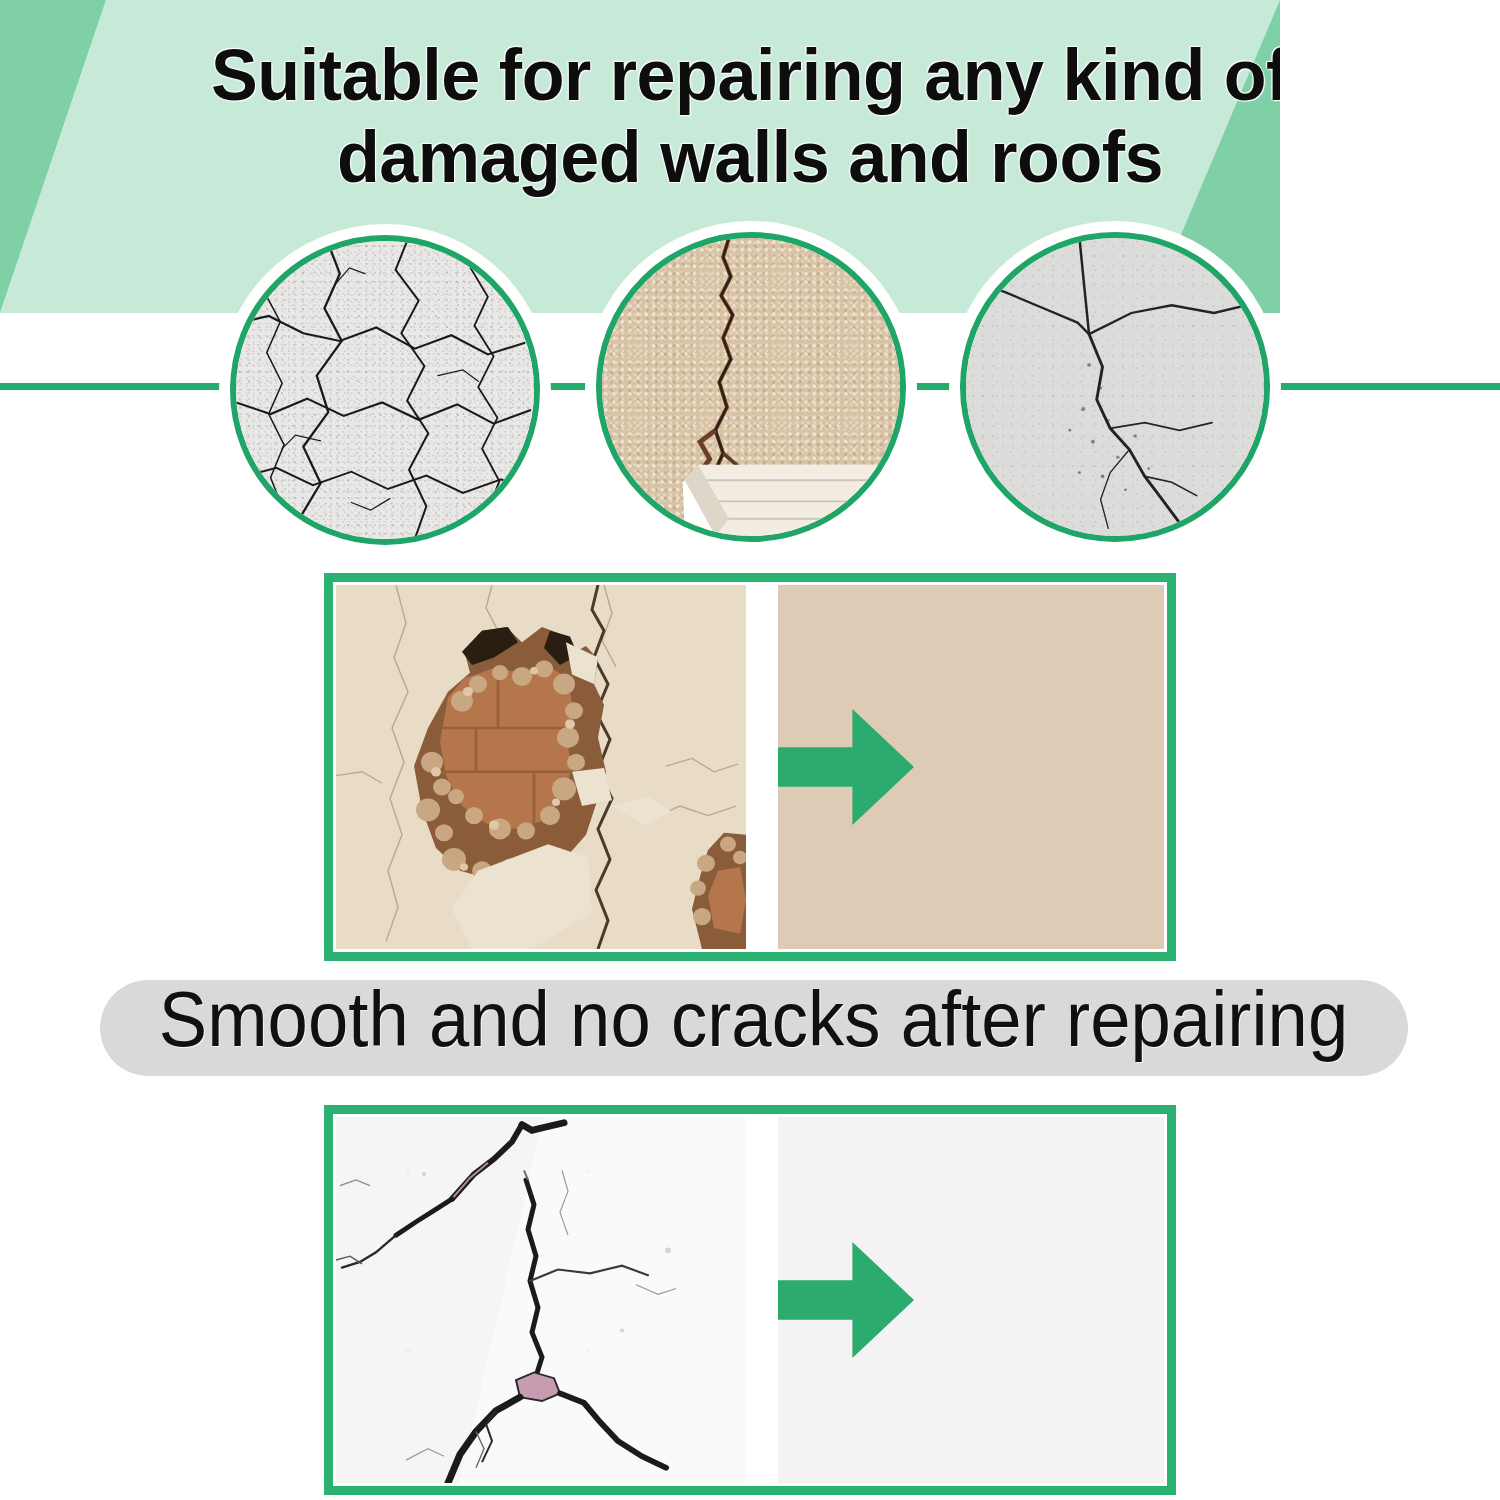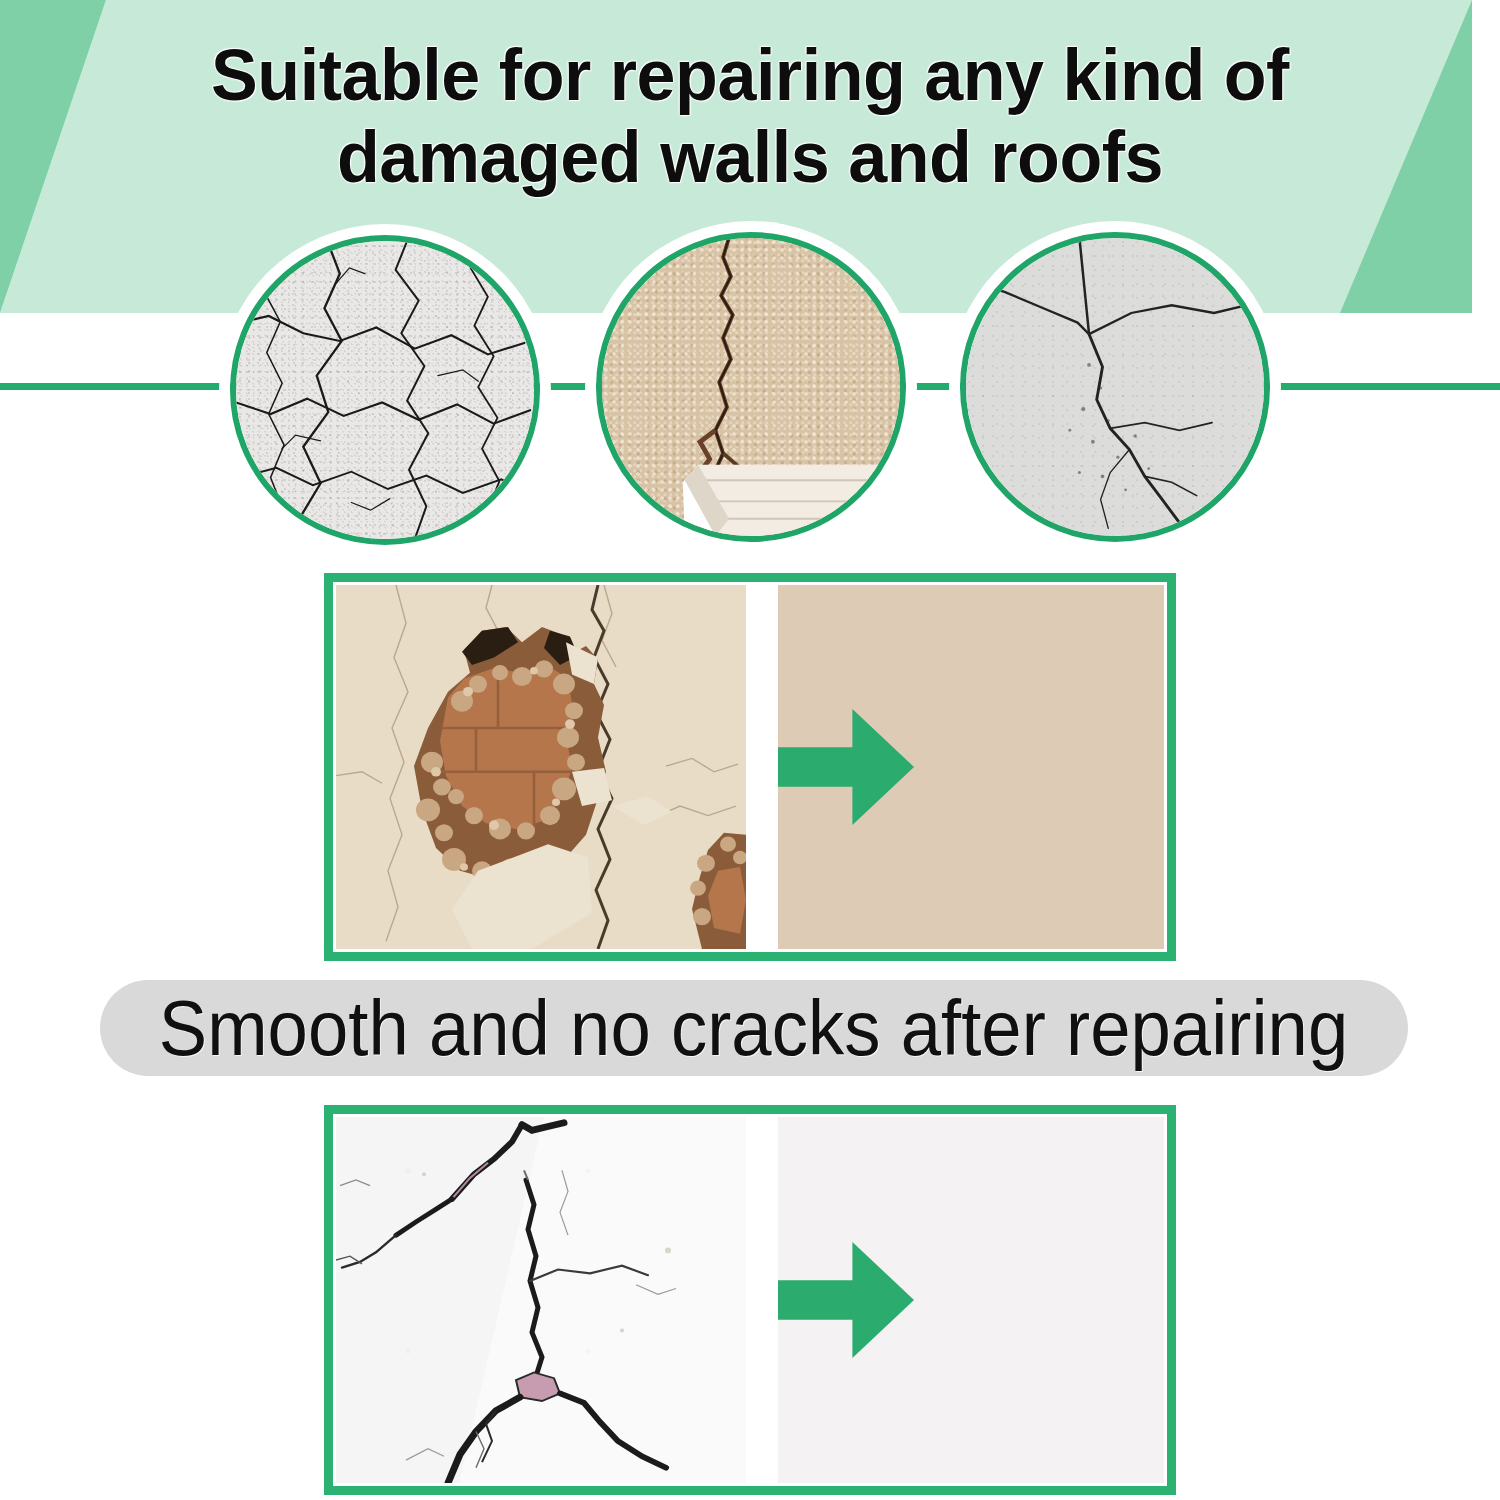--- a/index.html
+++ b/index.html
@@ -12,21 +12,21 @@
     height: 1500px;
     position: relative;
     overflow: hidden;
     font-family: "Liberation Sans", sans-serif;
   }
 
   
   #header-band {
     position: absolute;
     left: 0; top: 0;
-    width: 1472px; height: 313px;
+    width: 1280px; height: 313px;
     overflow: hidden;
   }
   #header-band .bg-light {
     position: absolute;
     left: 0; top: 0;
     width: 100%; height: 100%;
     background: #c7ead8;
     clip-path: polygon(106px 0, 1500px 0, 1500px 100%, 0 100%);
   }
   #header-band .bg-dark-left {
@@ -170,21 +170,20 @@
   }
 
   
   #pill-banner {
     position: absolute;
     left: 100px; top: 980px;
     width: 1308px; height: 96px;
     background: #d9d9d9;
     border-radius: 54px;
     display: flex;
-    align-items: center;
     justify-content: center;
   }
   #pill-text {
     font-family: "Liberation Sans Narrow", "Liberation Sans", sans-serif;
     font-weight: 400;
     font-size: 78px;
     line-height: 1;
     color: #101010;
     letter-spacing: 0px;
     transform: scaleX(0.93);

